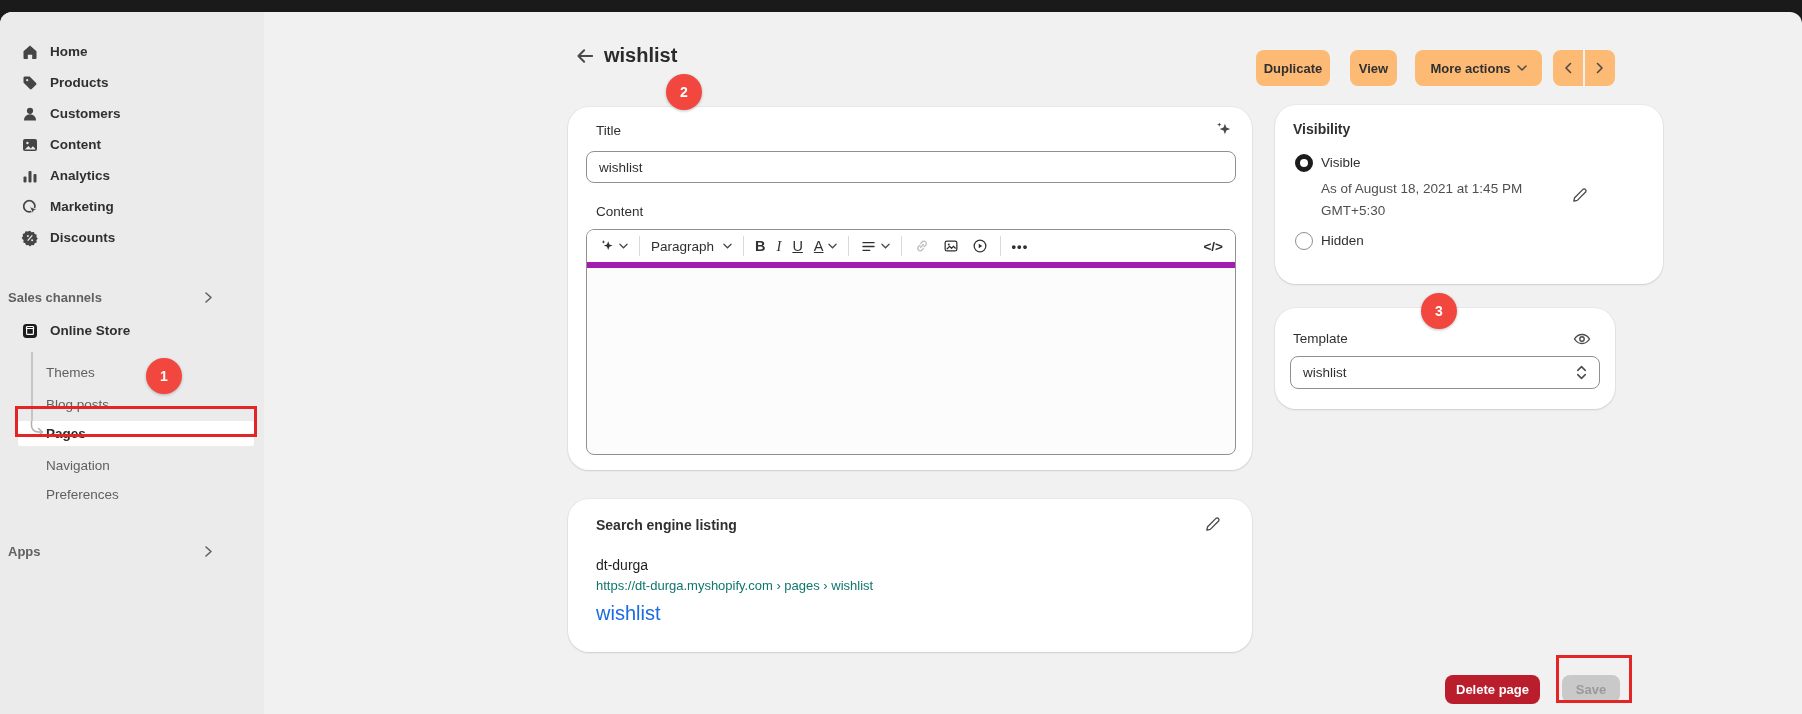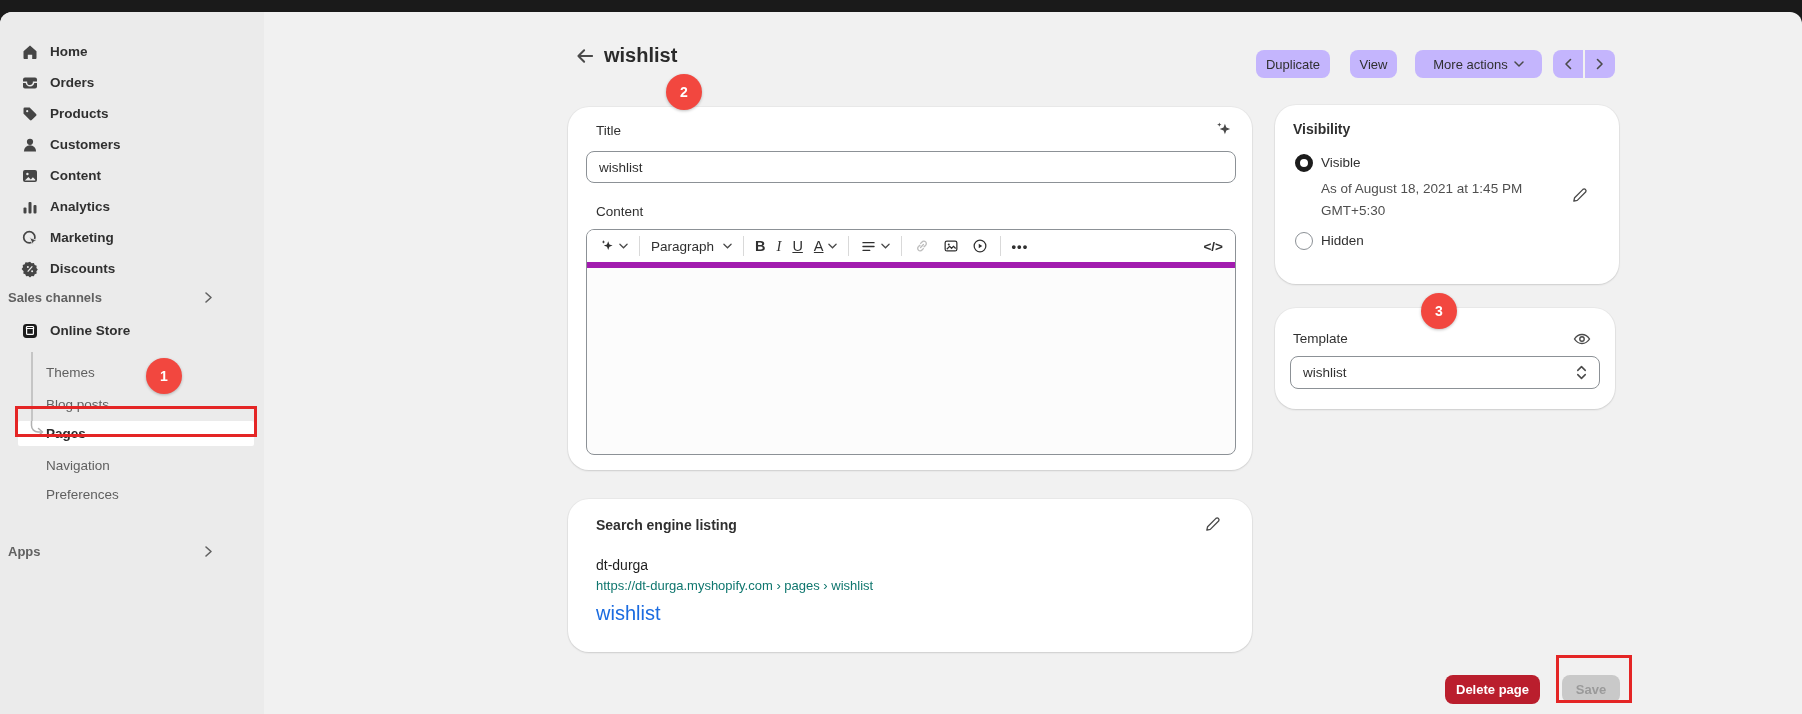--- a/index.html
+++ b/index.html
@@ -10,22 +10,22 @@
            border-radius:12px 12px 0 0; overflow:hidden; }
   #sidebar { position:absolute; left:0; top:0; width:264px; height:702px; background:#ebebeb; }
   .abs { position:absolute; }
   .navitem { display:flex; align-items:center; height:31px; padding-left:20px; cursor:pointer; }
   .navitem .ic { width:20px; height:20px; flex:0 0 20px; }
   .navitem .lbl { margin-left:10px; font-size:13.5px; font-weight:700; color:#303030; }
   .subitem { font-size:13.5px; color:#5f5f5f; }
   .sechdr { font-size:13px; font-weight:700; color:#616161; }
   .card { position:absolute; background:#ffffff; border-radius:21px;
           box-shadow:0 1px 2px rgba(0,0,0,.12), 0 0 0 1px rgba(0,0,0,.03);padding-left:16px; }
-  .btn { position:absolute; height:28px; background:#c4b5fd; border:none; border-radius:8px;
-         font-family:inherit; font-size:13px; font-weight:400; color:#303030;
+  .btn { position:absolute; height:36px; background:#fdba74; border:none; border-radius:8px;
+         font-family:inherit; font-size:13px; font-weight:700; color:#303030;
          display:flex; align-items:center; justify-content:center; gap:6px; cursor:pointer; }
   .field { position:absolute; border:1px solid #8c9196; border-radius:8px; background:#fff;
            font-family:inherit; font-size:13.5px; color:#303030; padding:0 12px; }
   .badge { position:absolute; width:36px; height:36px; border-radius:50%; z-index:6;
            display:flex; align-items:center; justify-content:center;
            color:#fff; font-size:14px; font-weight:700; box-shadow:0 1px 3px rgba(0,0,0,.25); }
   .redbox { position:absolute; border:3px solid; z-index:5; }
   .cardhdr { font-size:14px; font-weight:700; color:#303030; }
   .formlbl { font-size:13.5px; color:#303030; }
   .tb { display:flex; align-items:center; height:38px; padding:0 12px; gap:11px;
@@ -46,27 +46,20 @@
     <nav id="sidebar">
       <div class="abs" style="left:0; top:24px; width:264px;">
         <div class="navitem">
           <svg class="ic" viewBox="0 0 20 20">
               <path d="M3.5 9.2 10 3.6l6.5 5.6V16a.9.9 0 0 1-.9.9h-3.4v-4.2H7.8v4.2H4.4a.9.9 0 0 1-.9-.9Z" fill="#454545"></path>
             </svg>
           <span class="lbl">Home</span>
         </div>
         <div class="navitem">
           <svg class="ic" viewBox="0 0 20 20">
-              <rect x="3" y="4.5" width="14" height="11" rx="2" fill="#454545"></rect>
-              <path d="M3 9.2h3.4a3.6 3.6 0 0 0 7.2 0H17" stroke="#ebebeb" stroke-width="1.5" fill="none"></path>
-            </svg>
-          <span class="lbl">Orders</span>
-        </div>
-        <div class="navitem">
-          <svg class="ic" viewBox="0 0 20 20">
               <path d="M3.5 4.8A1.3 1.3 0 0 1 4.8 3.5h4.4c.35 0 .68.14.92.38l6 6a1.3 1.3 0 0 1 0 1.84l-4.4 4.4a1.3 1.3 0 0 1-1.84 0l-6-6a1.3 1.3 0 0 1-.38-.92Z" fill="#454545"></path>
               <circle cx="7.2" cy="7.2" r="1.1" fill="#ebebeb"></circle>
             </svg>
           <span class="lbl">Products</span>
         </div>
         <div class="navitem">
           <svg class="ic" viewBox="0 0 20 20">
               <circle cx="10" cy="6.8" r="3.1" fill="#454545"></circle>
               <path d="M3.9 16.4a6.1 6.1 0 0 1 12.2 0Z" fill="#454545"></path>
             </svg>
@@ -235,21 +228,21 @@
     <section class="card" style="left:568px; top:487px; width:684px; height:153px;">
       <div class="abs cardhdr" style="left:28px; top:18px;">Search engine listing</div>
       <svg class="abs" style="left:636px; top:15px;" width="19" height="19" viewBox="0 0 20 20">
           <path d="M3.8 13.4 12.6 4.6a2 2 0 0 1 2.8 2.8L6.6 16.2l-3.6.8.8-3.6Z" fill="none" stroke="#4a4a4a" stroke-width="1.4" stroke-linejoin="round"></path>
         </svg>
       <div class="abs" style="left:28px; top:58px; font-size:14px; color:#1f1f1f;">dt-durga</div>
       <div class="abs" style="left:28px; top:79px; font-size:13px; color:#0f766e;">https://dt-durga.myshopify.com › pages › wishlist</div>
       <a class="abs" style="left:28px; top:103px; font-size:20px; font-weight:500; color:#1a6be0; text-decoration:none; cursor:pointer;">wishlist</a>
     </section>
 
-    <section class="card" style="left:1275px; top:93px; width:344px; height:179px;">
+    <section class="card" style="left:1275px; top:93px; width:388px; height:179px;">
       <div class="abs cardhdr" style="left:18px; top:16px;">Visibility</div>
       <div class="abs radio sel" style="left:20px; top:49px;"></div>
       <div class="abs formlbl" style="left:46px; top:50px;">Visible</div>
       <div class="abs" style="left:46px; top:73px; width:248px; font-size:13.5px; line-height:22px; color:#4f4f4f;">As of August 18, 2021 at 1:45 PM GMT+5:30</div>
       <svg class="abs" style="left:296px; top:80px;" width="19" height="19" viewBox="0 0 20 20">
           <path d="M3.8 13.4 12.6 4.6a2 2 0 0 1 2.8 2.8L6.6 16.2l-3.6.8.8-3.6Z" fill="none" stroke="#4a4a4a" stroke-width="1.4" stroke-linejoin="round"></path>
         </svg>
       <div class="abs radio unsel" style="left:20px; top:127px;"></div>
       <div class="abs formlbl" style="left:46px; top:128px;">Hidden</div>
     </section>

